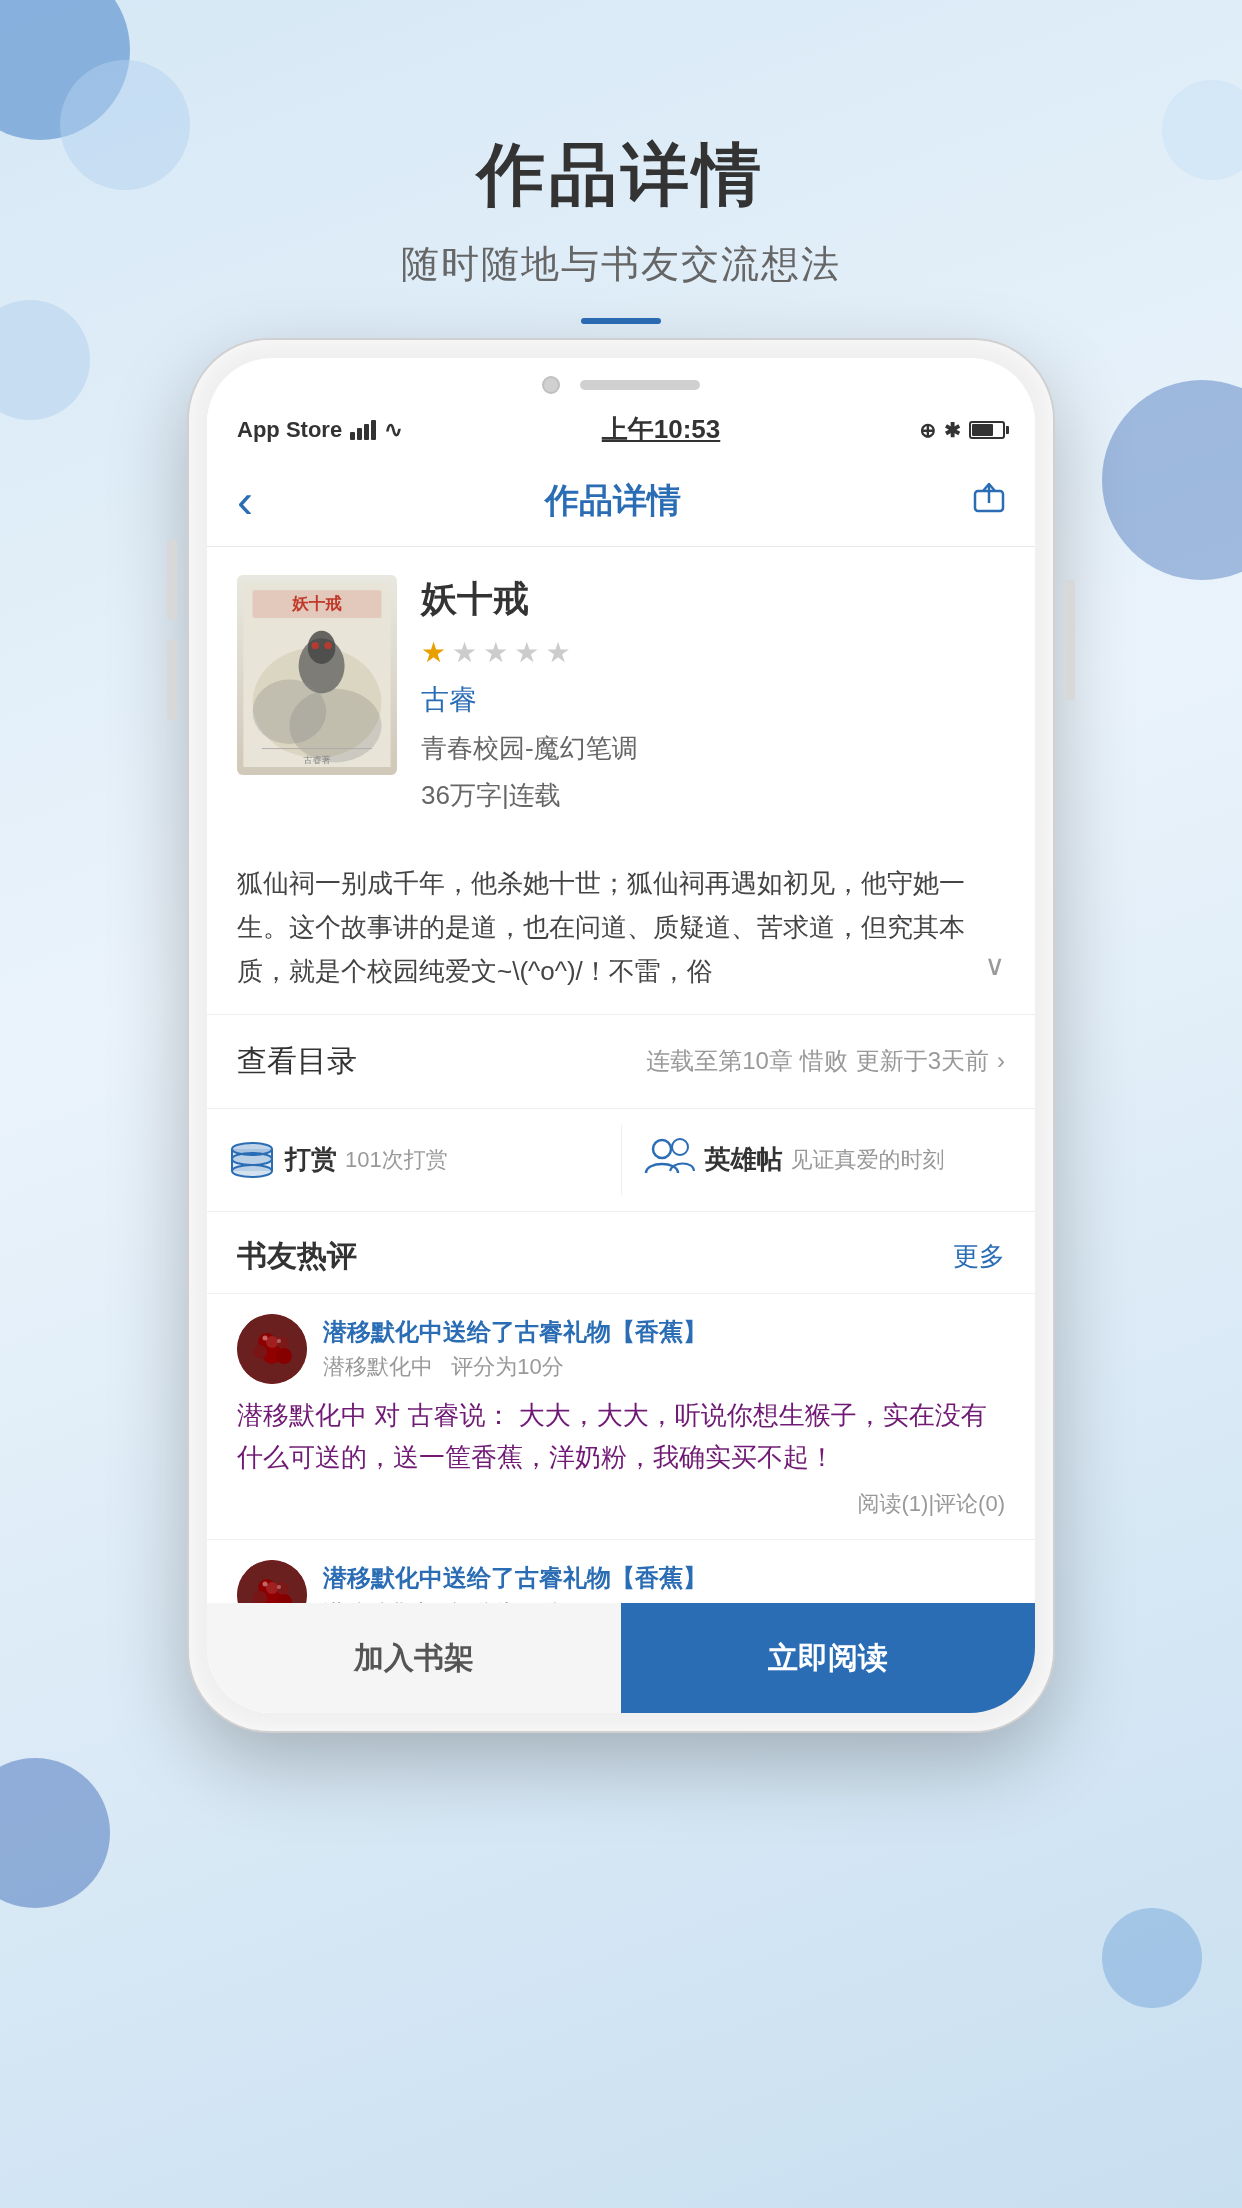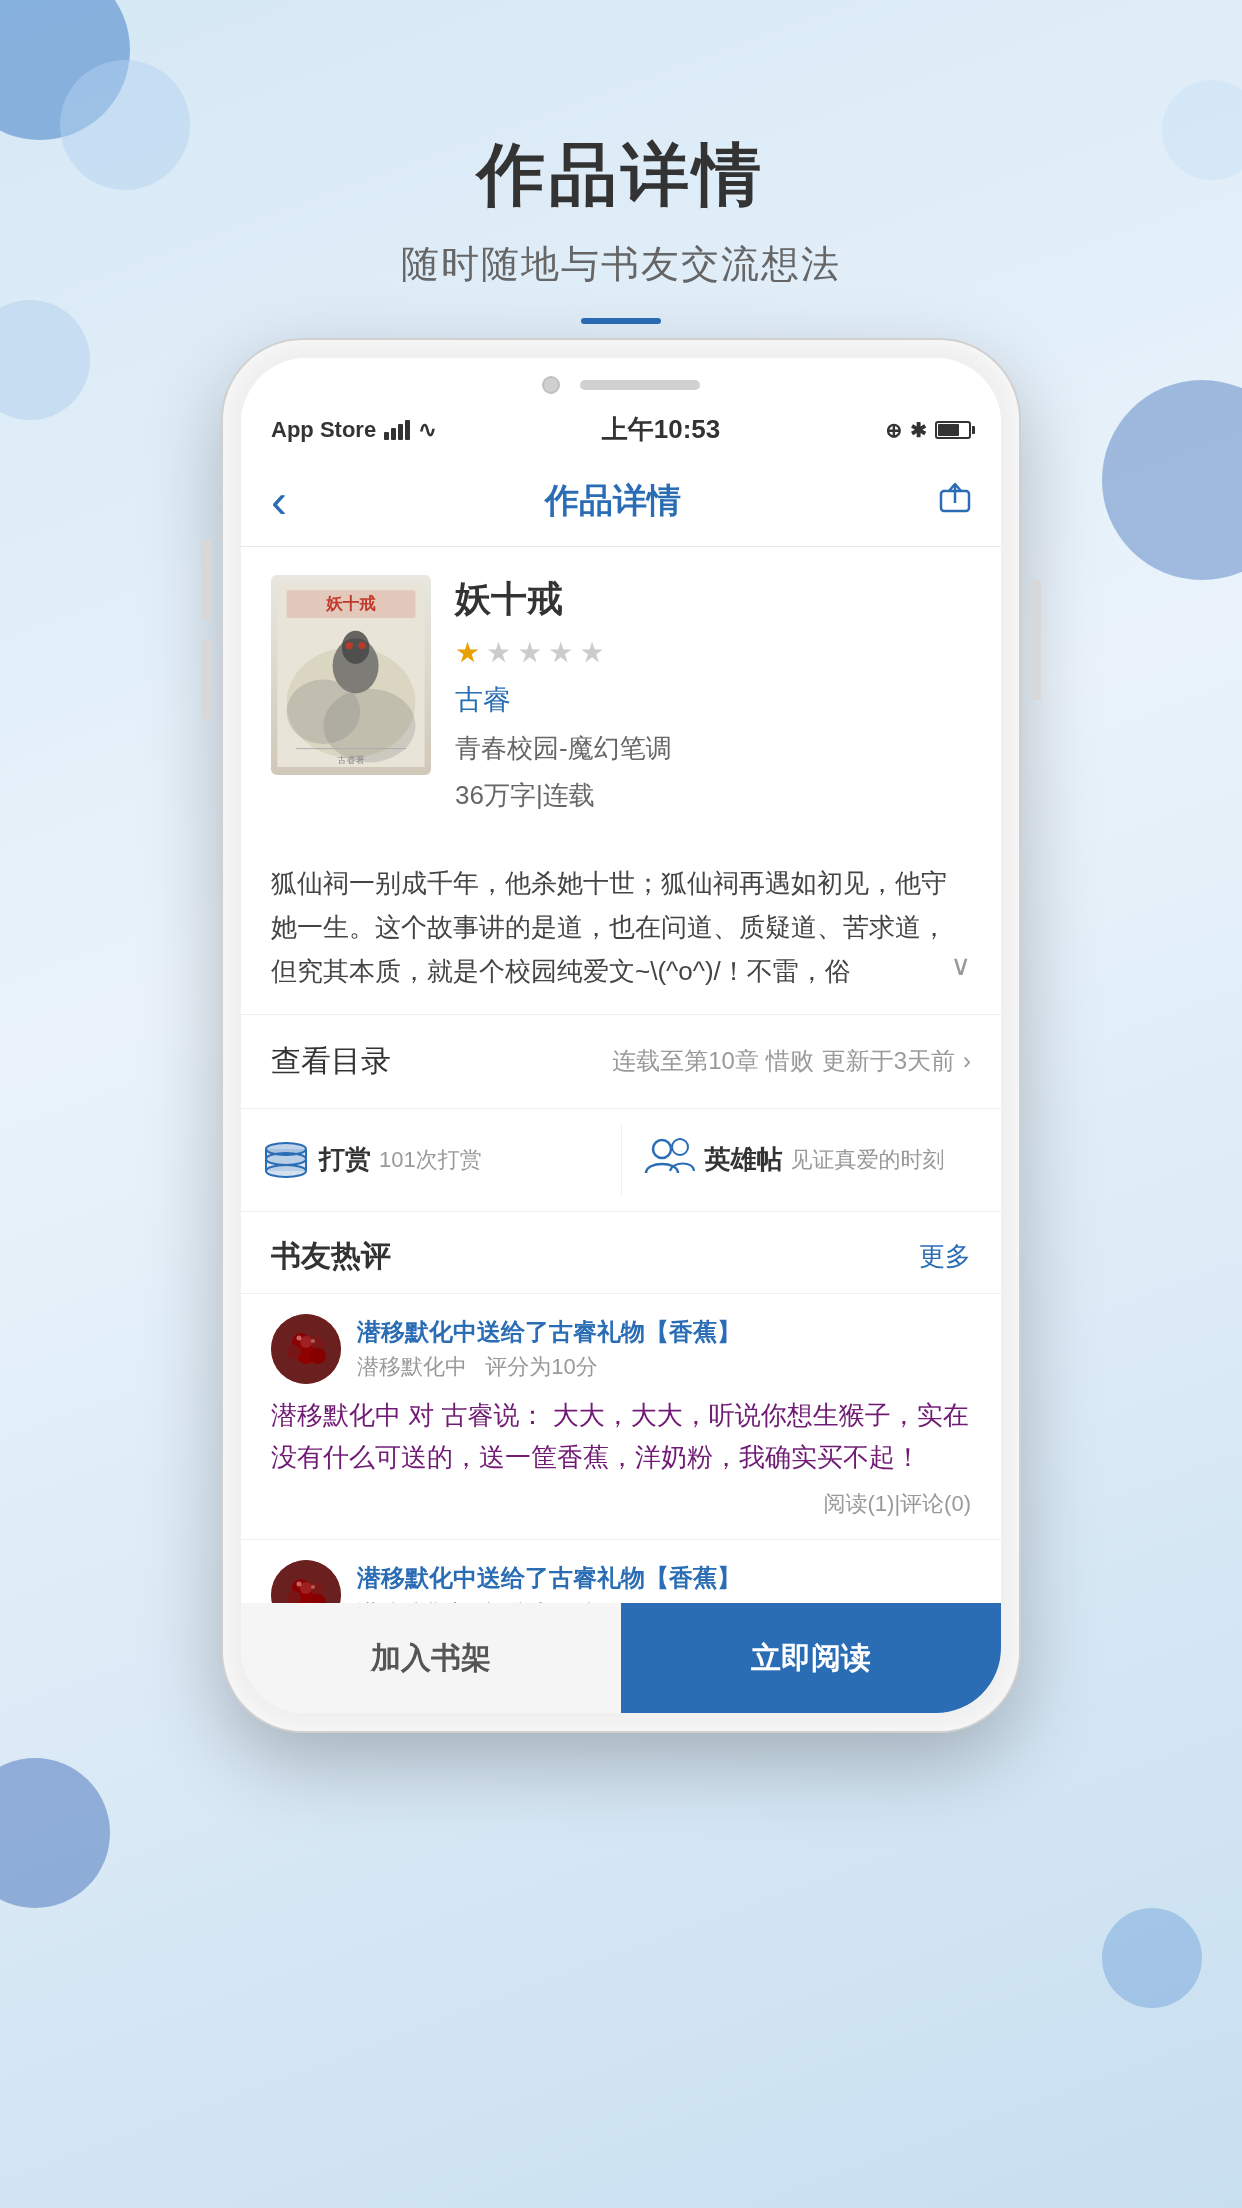--- a/index.html
+++ b/index.html
@@ -56,21 +56,21 @@
       border-radius: 3px;
       margin: 0 auto;
     }
 
     
     .phone-wrapper {
       position: absolute;
       top: 340px;
       left: 50%;
       transform: translateX(-50%);
-      width: 796px;
+      width: 864px;
       z-index: 3;
     }
 
     .phone-outer {
       background: #f0f0f0;
       border-radius: 80px;
       padding: 18px;
       box-shadow:
         0 0 0 2px #d0d0d0,
         0 30px 80px rgba(0,0,0,0.25),
@@ -131,21 +131,21 @@
       display: flex;
       justify-content: space-between;
       align-items: center;
       padding: 8px 30px;
       background: #fff;
       font-size: 22px;
       font-weight: 600;
       color: #333;
     }
     .status-left { display: flex; align-items: center; gap: 8px; }
-    .status-center { font-size: 26px; font-weight: 600; }
+    .status-center { font-size: 26px; font-weight: 600; text-decoration: underline; }
     .status-right { display: flex; align-items: center; gap: 8px; }
 
     .signal-bars {
       display: flex; align-items: flex-end; gap: 2px;
     }
     .signal-bar {
       width: 5px;
       background: #333;
       border-radius: 1px;
     }

